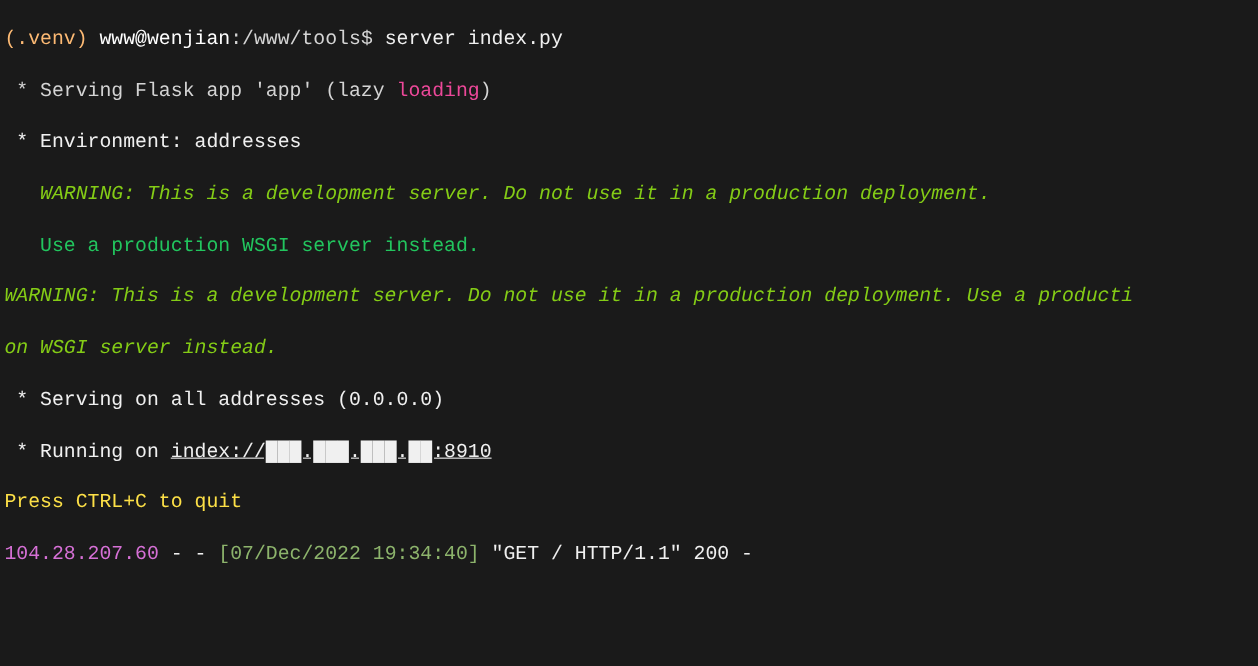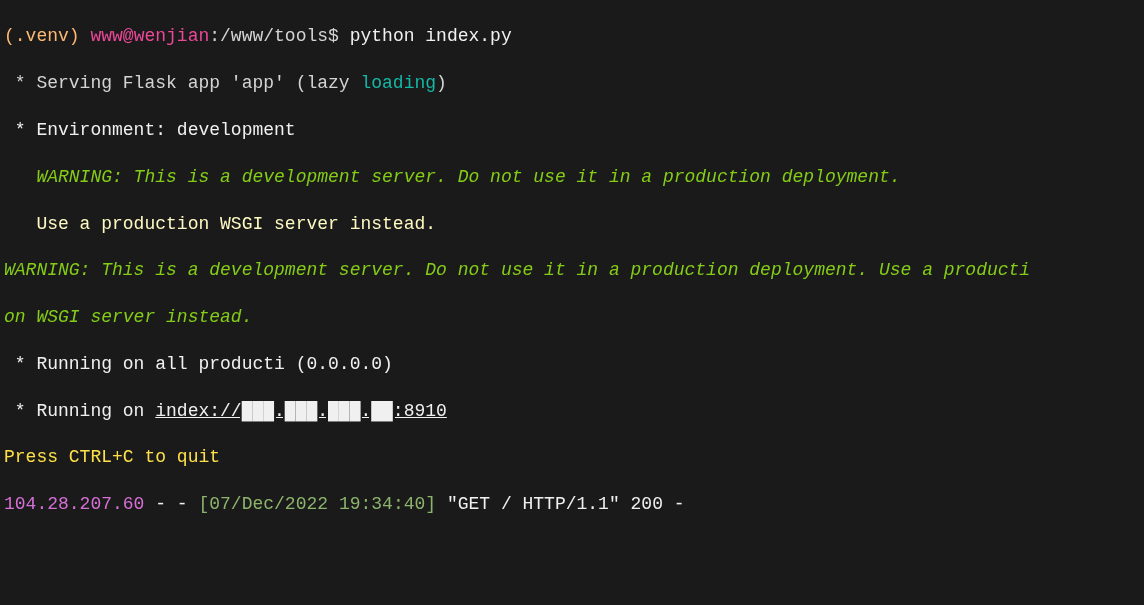--- a/index.html
+++ b/index.html
@@ -1,37 +1,37 @@
 <!DOCTYPE html>
 <html><head>
 <meta charset="utf-8">
 <style>
   html,body{margin:0;padding:0;background:#1a1a1a;color:#d4d4d4;font-family:Consolas,"Courier New",monospace;font-size:18px;line-height:1.3;width:1144px;height:605px;overflow:hidden;}
   .term{padding:2px 4px;white-space:pre;}
   .prompt-venv{color:#fdba74;}
-  .prompt-user{color:#ec4899;}
-  .cyan{color:#14b8a6;}
+  .prompt-user{color:#ffffff;}
+  .cyan{color:#ec4899;}
   .red{color:#84cc16;font-style:italic;}
   .orange{color:#fde047;}
   .greenish{color:#8db46c;}
   .magenta{color:#d670d6;}
   .white{color:#f0f0f0;}
-  .gray{color:#fef9c3;}
+  .gray{color:#22c55e;}
   .underline{text-decoration:underline;}
   .row{display:block;}
 </style>
 </head>
 <body>
 
 <div class="term">
-<span class="row"><span class="prompt-venv">(.venv) </span><span class="prompt-user">www@wenjian</span><span>:/www/tools</span><span>$ </span><span class="white">python index.py</span></span>
+<span class="row"><span class="prompt-venv">(.venv) </span><span class="prompt-user">www@wenjian</span><span>:/www/tools</span><span>$ </span><span class="white">server index.py</span></span>
 <span class="row"><span> * Serving Flask app 'app' (lazy </span><span class="cyan">loading</span><span>)</span></span>
-<span class="row white"> * Environment: development</span>
+<span class="row white"> * Environment: addresses</span>
 <span class="row red">   WARNING: This is a development server. Do not use it in a production deployment.</span>
 <span class="row gray">   Use a production WSGI server instead.</span>
 <span class="row red">WARNING: This is a development server. Do not use it in a production deployment. Use a producti</span>
 <span class="row red">on WSGI server instead.</span>
-<span class="row white"> * Running on all producti (0.0.0.0)</span>
+<span class="row white"> * Serving on all addresses (0.0.0.0)</span>
 <span class="row"><span class="white"> * Running on </span><span class="white underline">index://███.███.███.██:8910</span></span>
 <span class="row orange">Press CTRL+C to quit</span>
 <div id="log-container"><span class="row"><span class="magenta">104.28.207.60</span><span class="white"> - - </span><span class="greenish">[07/Dec/2022 19:34:40]</span><span class="white"> "GET / HTTP/1.1" 200 -</span></span></div>
 
 </div>
 
 </body></html>

